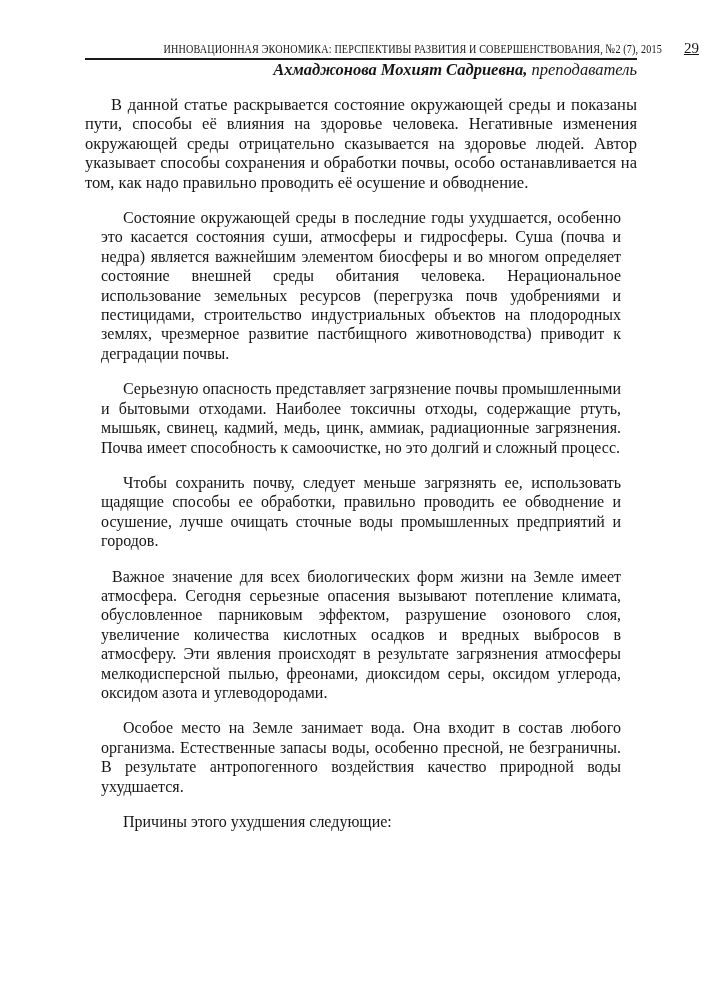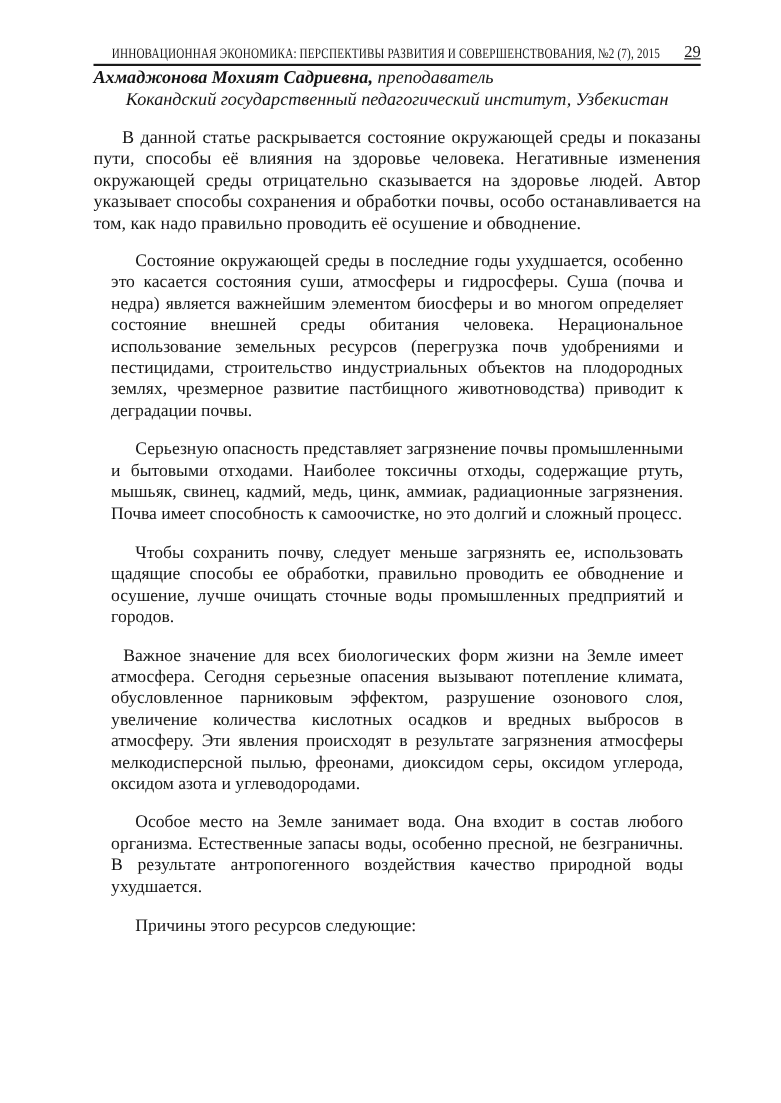--- a/index.html
+++ b/index.html
@@ -14,21 +14,21 @@
     box-sizing: border-box;
     background: #ffffff;
     padding: 42px 73px 0 85px;
     overflow: hidden;
     font-family: "Liberation Serif", "DejaVu Serif", serif;
     color: #151515;
   }
   
   .running-head {
     display: flex;
-    justify-content: flex-end;
+    justify-content: center;
     align-items: flex-end;
     border-bottom: 2px solid #1a1a1a;
     padding-bottom: 3px;
   }
   .journal {
     display: inline-block;
     font-size: 13px;
     line-height: 13px;
     white-space: nowrap;
     letter-spacing: 0.2px;
@@ -43,21 +43,21 @@
   }
   
   .title {
     margin: 16px 0 0 0;
     text-align: center;
     font-size: 17.5px;
     font-weight: bold;
     line-height: 21px;
   }
   .byline {
-    text-align: left;
+    text-align: right;
     font-style: italic;
     font-size: 16.5px;
     line-height: 20px;
   }
   .author-name { font-weight: bold; }
   .affiliation {
     text-align: center;
     font-style: italic;
     font-size: 16.5px;
     line-height: 20px;
@@ -90,26 +90,25 @@
     <span class="journal">ИННОВАЦИОННАЯ ЭКОНОМИКА: ПЕРСПЕКТИВЫ РАЗВИТИЯ И СОВЕРШЕНСТВОВАНИЯ, №2 (7), 2015</span>
     <span class="pagenum">29</span>
   </header>
 
 
   <div class="byline">
     <span class="author-name">Ахмаджонова Мохият Садриевна,</span>
     <span class="author-role">преподаватель</span>
   </div>
 
-  <div class="affiliation">Кокандский государственный педагогический институт, Узбекистан</div>
 
   <p class="abstract">В данной статье раскрывается состояние окружающей среды и показаны пути, способы её влияния на здоровье человека. Негативные изменения окружающей среды отрицательно сказывается на здоровье людей. Автор указывает способы сохранения и обработки почвы, особо останавливается на том, как надо правильно проводить её осушение и обводнение.</p>
 
   <div class="article-body">
     <p>Состояние окружающей среды в последние годы ухудшается, особенно это касается состояния суши, атмосферы и гидросферы. Суша (почва и недра) является важнейшим элементом биосферы и во многом определяет состояние внешней среды обитания человека. Нерациональное использование земельных ресурсов (перегрузка почв удобрениями и пестицидами, строительство индустриальных объектов на плодородных землях, чрезмерное развитие пастбищного животноводства) приводит к деградации почвы.</p>
     <p>Серьезную опасность представляет загрязнение почвы промышленными и бытовыми отходами. Наиболее токсичны отходы, содержащие ртуть, мышьяк, свинец, кадмий, медь, цинк, аммиак, радиационные загрязнения. Почва имеет способность к самоочистке, но это долгий и сложный процесс.</p>
     <p>Чтобы сохранить почву, следует меньше загрязнять ее, использовать щадящие способы ее обработки, правильно проводить ее обводнение и осушение, лучше очищать сточные воды промышленных предприятий и городов.</p>
     <p class="indent-small">Важное значение для всех биологических форм жизни на Земле имеет атмосфера. Сегодня серьезные опасения вызывают потепление климата, обусловленное парниковым эффектом, разрушение озонового слоя, увеличение количества кислотных осадков и вредных выбросов в атмосферу. Эти явления происходят в результате загрязнения атмосферы мелкодисперсной пылью, фреонами, диоксидом серы, оксидом углерода, оксидом азота и углеводородами.</p>
     <p>Особое место на Земле занимает вода. Она входит в состав любого организма. Естественные запасы воды, особенно пресной, не безграничны. В результате антропогенного воздействия качество природной воды ухудшается.</p>
-    <p>Причины этого ресурсов следующие:</p>
+    <p>Причины этого ухудшения следующие:</p>
   </div>
 
 </div>
 
 </body></html>

